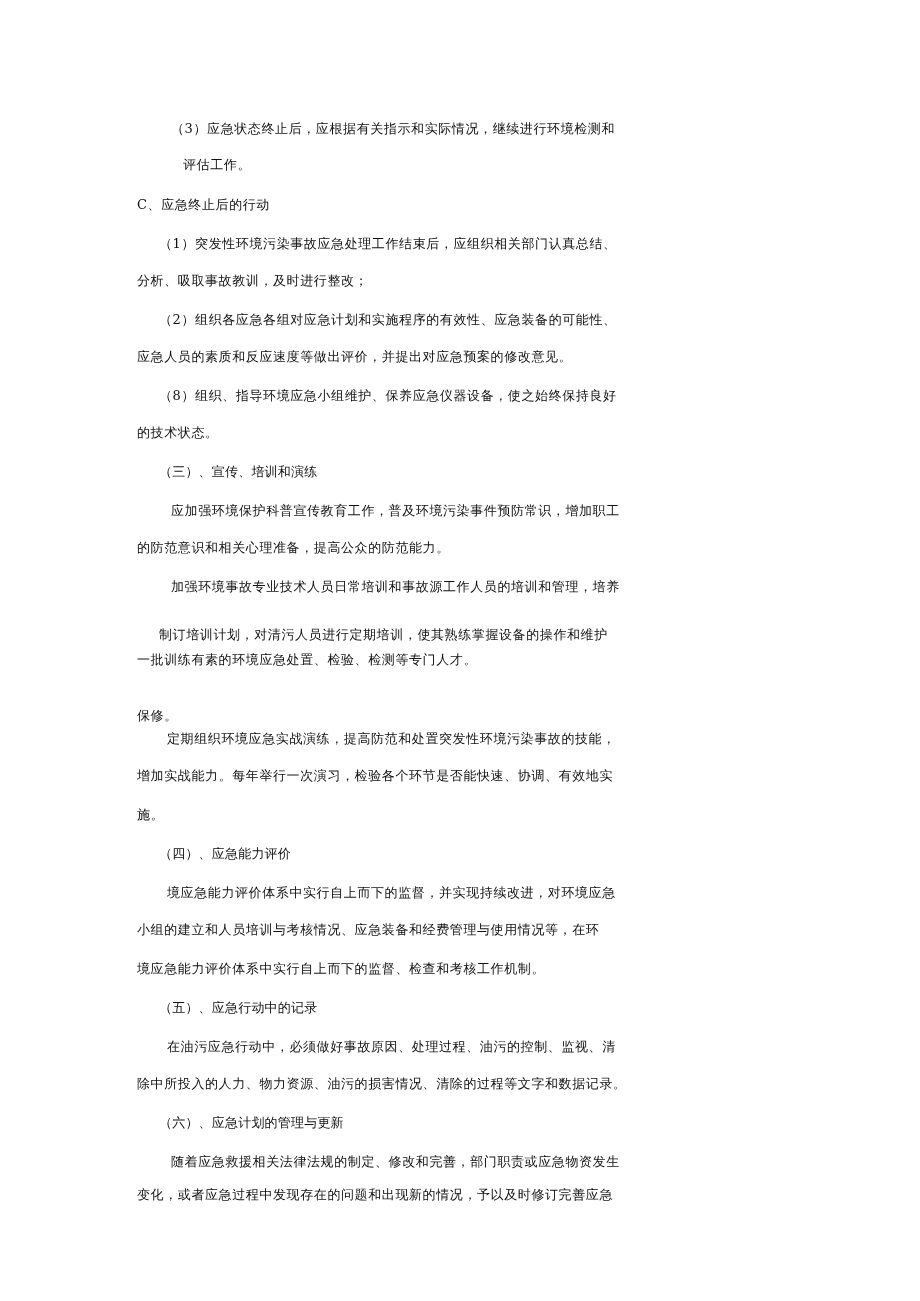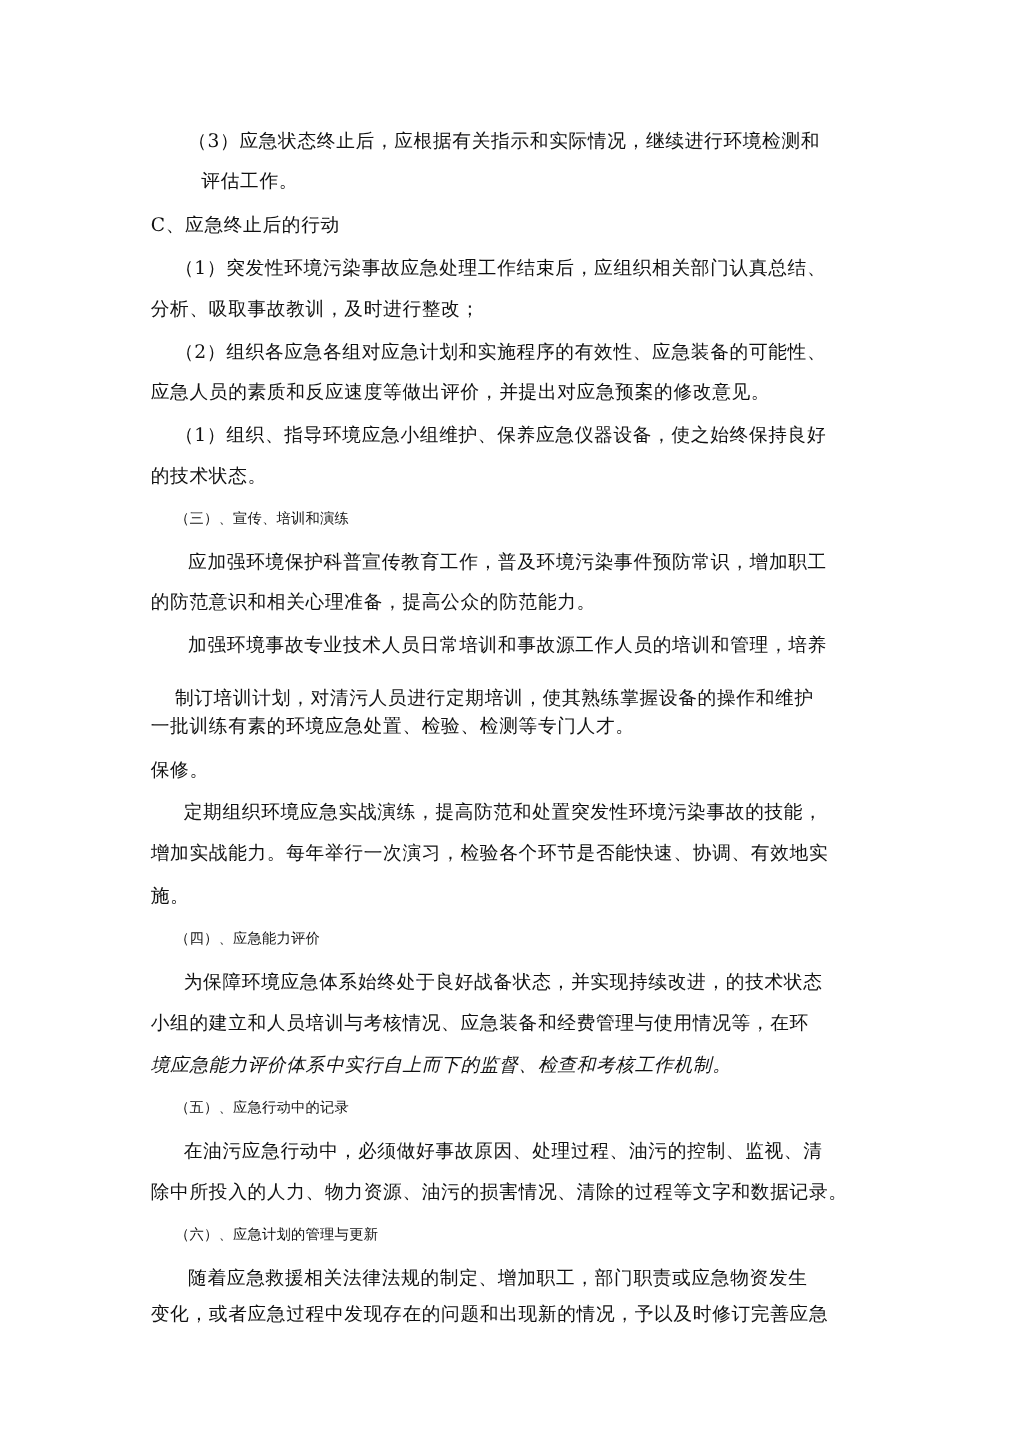--- a/index.html
+++ b/index.html
@@ -18,56 +18,56 @@
     .page {
       position: absolute;
       left: 137px;
       top: 118px;
       width: 642px;
     }
     .line {
       position: absolute;
       left: 0;
       white-space: nowrap;
-      font-size: 17px;
+      font-size: 13px;
       line-height: 22px;
       letter-spacing: 0.6px;
     }
     .heading {
       font-family: "DejaVu Sans", "Liberation Sans", sans-serif;
       font-size: 13px;
       letter-spacing: 0.2px;
     }
   </style>
 </head>
 <body>
 
 <div class="page">
   <div class="line" style="top: 0px; left: 34px;">（3）应急状态终止后，应根据有关指示和实际情况，继续进行环境检测和</div>
   <div class="line" style="top: 36px; left: 0px; margin-left: 46px;">评估工作。</div>
   <div class="line" style="top: 76px; left: 0px;">C、应急终止后的行动</div>
   <div class="line" style="top: 115px; left: 22px;">（1）突发性环境污染事故应急处理工作结束后，应组织相关部门认真总结、</div>
   <div class="line" style="top: 152px; left: 0px;">分析、吸取事故教训，及时进行整改；</div>
   <div class="line" style="top: 191px; left: 22px;">（2）组织各应急各组对应急计划和实施程序的有效性、应急装备的可能性、</div>
   <div class="line" style="top: 228px; left: 0px;">应急人员的素质和反应速度等做出评价，并提出对应急预案的修改意见。</div>
-  <div class="line" style="top: 267px; left: 22px;">（1）组织、指导环境应急小组维护、保养应急仪器设备，使之始终保持良好</div>
+  <div class="line" style="top: 267px; left: 22px;">（8）组织、指导环境应急小组维护、保养应急仪器设备，使之始终保持良好</div>
   <div class="line" style="top: 304px; left: 0px;">的技术状态。</div>
   <div class="line heading" style="top: 343px; left: 22px;">（三）、宣传、培训和演练</div>
   <div class="line" style="top: 382px; left: 34px;">应加强环境保护科普宣传教育工作，普及环境污染事件预防常识，增加职工</div>
   <div class="line" style="top: 419px; left: 0px;">的防范意识和相关心理准备，提高公众的防范能力。</div>
   <div class="line" style="top: 458px; left: 34px;">加强环境事故专业技术人员日常培训和事故源工作人员的培训和管理，培养</div>
   <div class="line" style="top: 495px; left: 0px; margin-top: 36px;">一批训练有素的环境应急处置、检验、检测等专门人才。</div>
   <div class="line" style="top: 506px; left: 22px;">制订培训计划，对清污人员进行定期培训，使其熟练掌握设备的操作和维护</div>
-  <div class="line" style="top: 571px; left: 0px;">保修。</div>
+  <div class="line" style="top: 587px; left: 0px;">保修。</div>
   <div class="line" style="top: 610px; left: 30px;">定期组织环境应急实战演练，提高防范和处置突发性环境污染事故的技能，</div>
   <div class="line" style="top: 647px; left: 0px;">增加实战能力。每年举行一次演习，检验各个环节是否能快速、协调、有效地实</div>
   <div class="line" style="top: 686px; left: 0px;">施。</div>
   <div class="line heading" style="top: 725px; left: 22px;">（四）、应急能力评价</div>
-  <div class="line" style="top: 764px; left: 30px;">为保障环境应急体系始终处于良好战备状态，并实现持续改进，的技术状态</div>
+  <div class="line" style="top: 764px; left: 30px;">境应急能力评价体系中实行自上而下的监督，并实现持续改进，对环境应急</div>
   <div class="line" style="top: 801px; left: 0px;">小组的建立和人员培训与考核情况、应急装备和经费管理与使用情况等，在环</div>
-  <div class="line" style="top: 840px; left: 0px; font-style: italic;">境应急能力评价体系中实行自上而下的监督、检查和考核工作机制。</div>
+  <div class="line" style="top: 840px; left: 0px;">境应急能力评价体系中实行自上而下的监督、检查和考核工作机制。</div>
   <div class="line heading" style="top: 879px; left: 22px;">（五）、应急行动中的记录</div>
   <div class="line" style="top: 918px; left: 30px;">在油污应急行动中，必须做好事故原因、处理过程、油污的控制、监视、清</div>
   <div class="line" style="top: 955px; left: 0px;">除中所投入的人力、物力资源、油污的损害情况、清除的过程等文字和数据记录。</div>
   <div class="line heading" style="top: 994px; left: 22px;">（六）、应急计划的管理与更新</div>
-  <div class="line" style="top: 1033px; left: 34px;">随着应急救援相关法律法规的制定、增加职工，部门职责或应急物资发生</div>
+  <div class="line" style="top: 1033px; left: 34px;">随着应急救援相关法律法规的制定、修改和完善，部门职责或应急物资发生</div>
   <div class="line" style="top: 1066px; left: 0px;">变化，或者应急过程中发现存在的问题和出现新的情况，予以及时修订完善应急</div>
 </div>
 
 </body></html>

